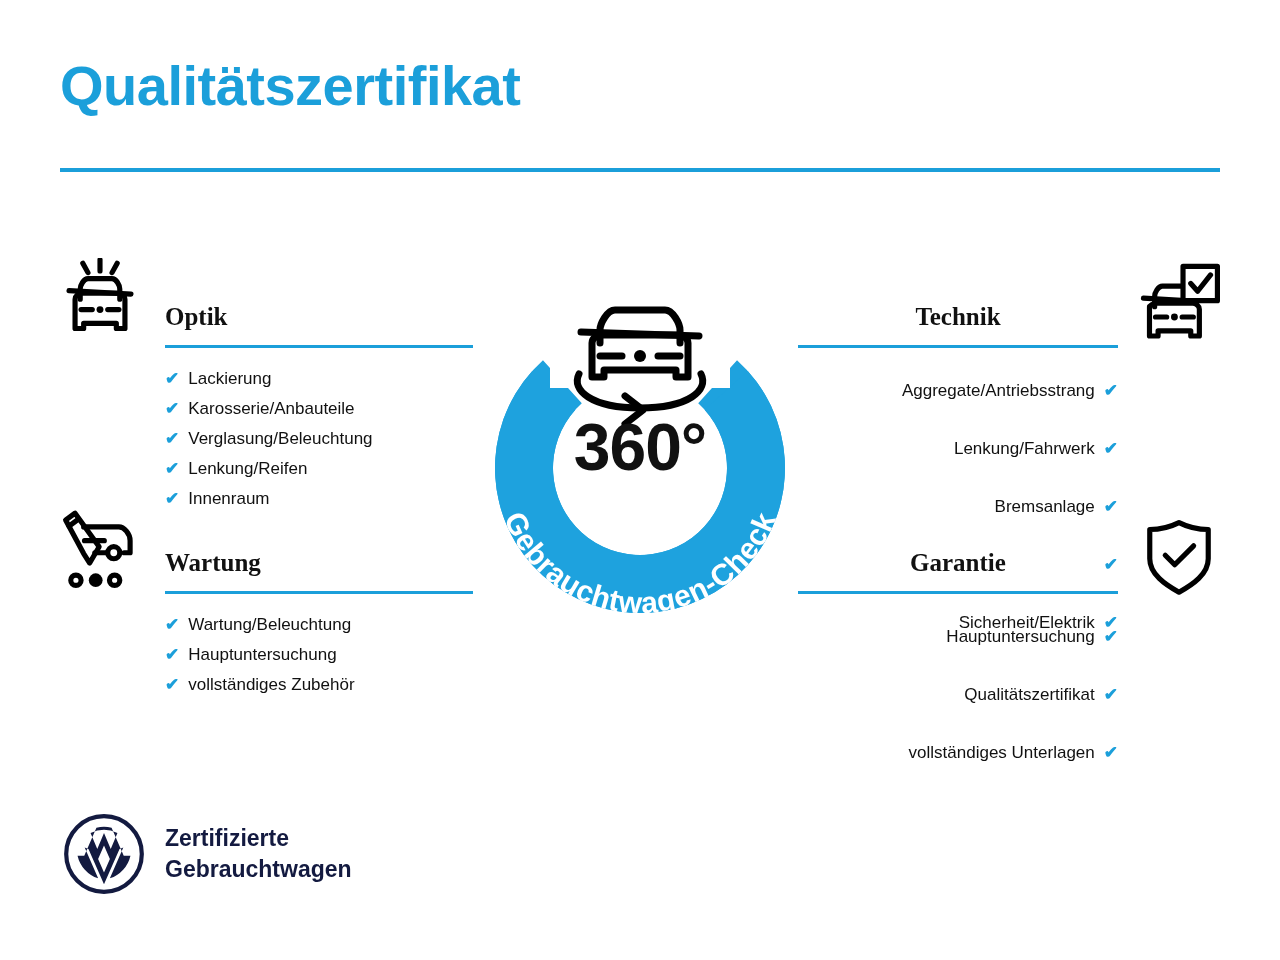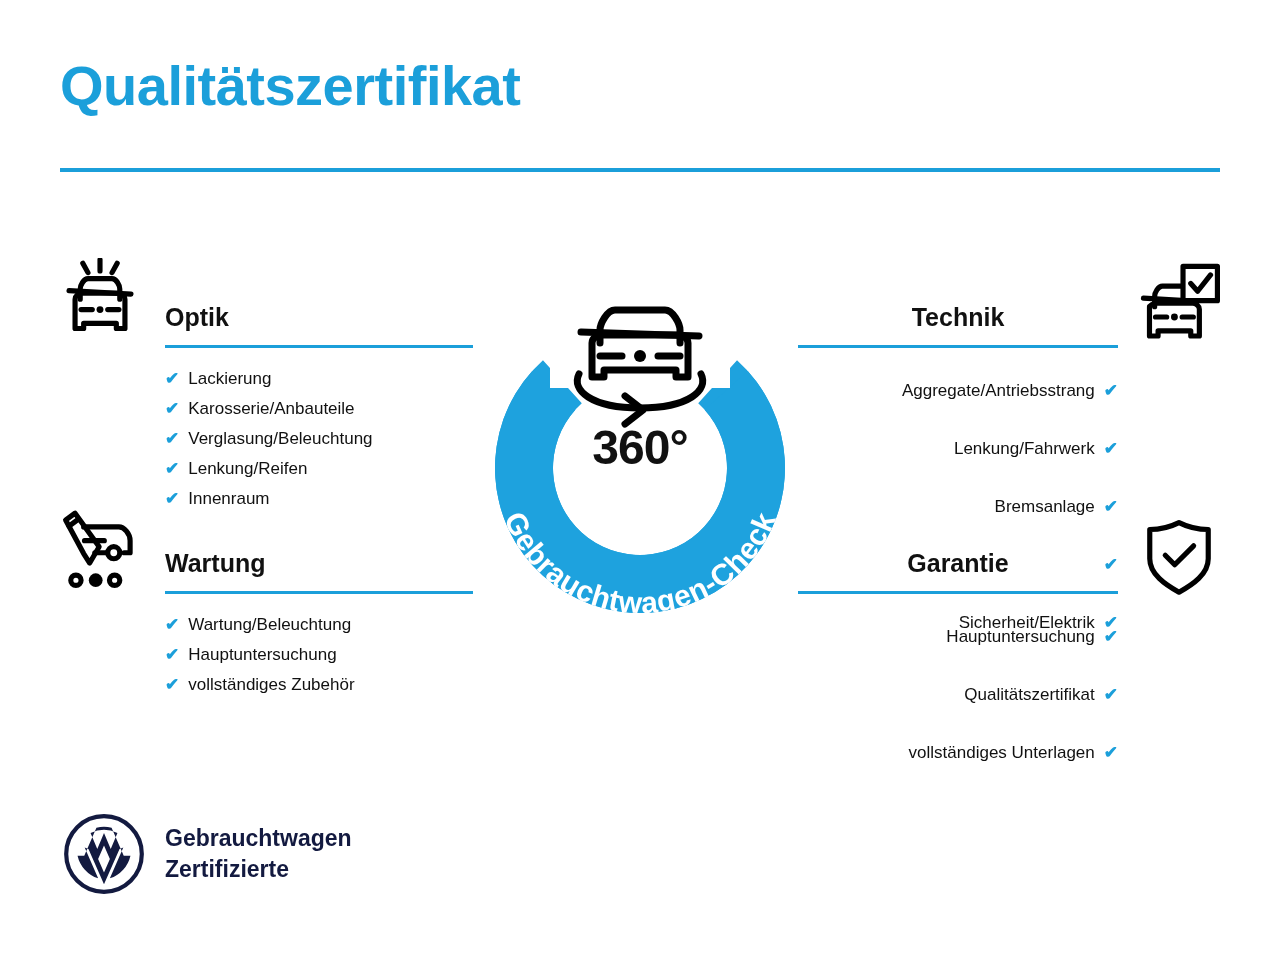--- a/index.html
+++ b/index.html
@@ -42,20 +42,21 @@
     background: #1B9FDA;
   }
 
   
   .section {
     position: absolute;
   }
   .sec-head {
     position: relative;
     height: 48px;
+    font-family: Liberation Serif, serif;
   }
   .sec-title {
     font-size: 25px;
     font-weight: 700;
     color: #111111;
     line-height: 34px;
     white-space: nowrap;
   }
   .sec-rule {
     position: absolute;
@@ -129,21 +130,21 @@
     left: 0;
     top: 0;
     width: 370px;
     height: 390px;
     display: flex;
     align-items: center;
     justify-content: center;
     pointer-events: none;
   }
   #badge-number span {
-    font-size: 48px;
+    font-size: 66px;
     font-weight: 700;
     color: #111111;
     letter-spacing: -1px;
     transform: translateY(4px);
   }
 
   
   #footer-logo {
     position: absolute;
     left: 62px;
@@ -384,17 +385,17 @@
                Z
                M50 25
                L58 44
                L66 25
                A 37 37 0 0 0 34 25
                L42 44
                Z" fill="#131A40" fill-rule="evenodd"></path>
     </svg>
   </div>
   <div id="footer-text">
+    <div>Zertifizierte</div>
     <div>Gebrauchtwagen</div>
-    <div>Zertifizierte</div>
   </div>
 
 </div>
 
 </body></html>

